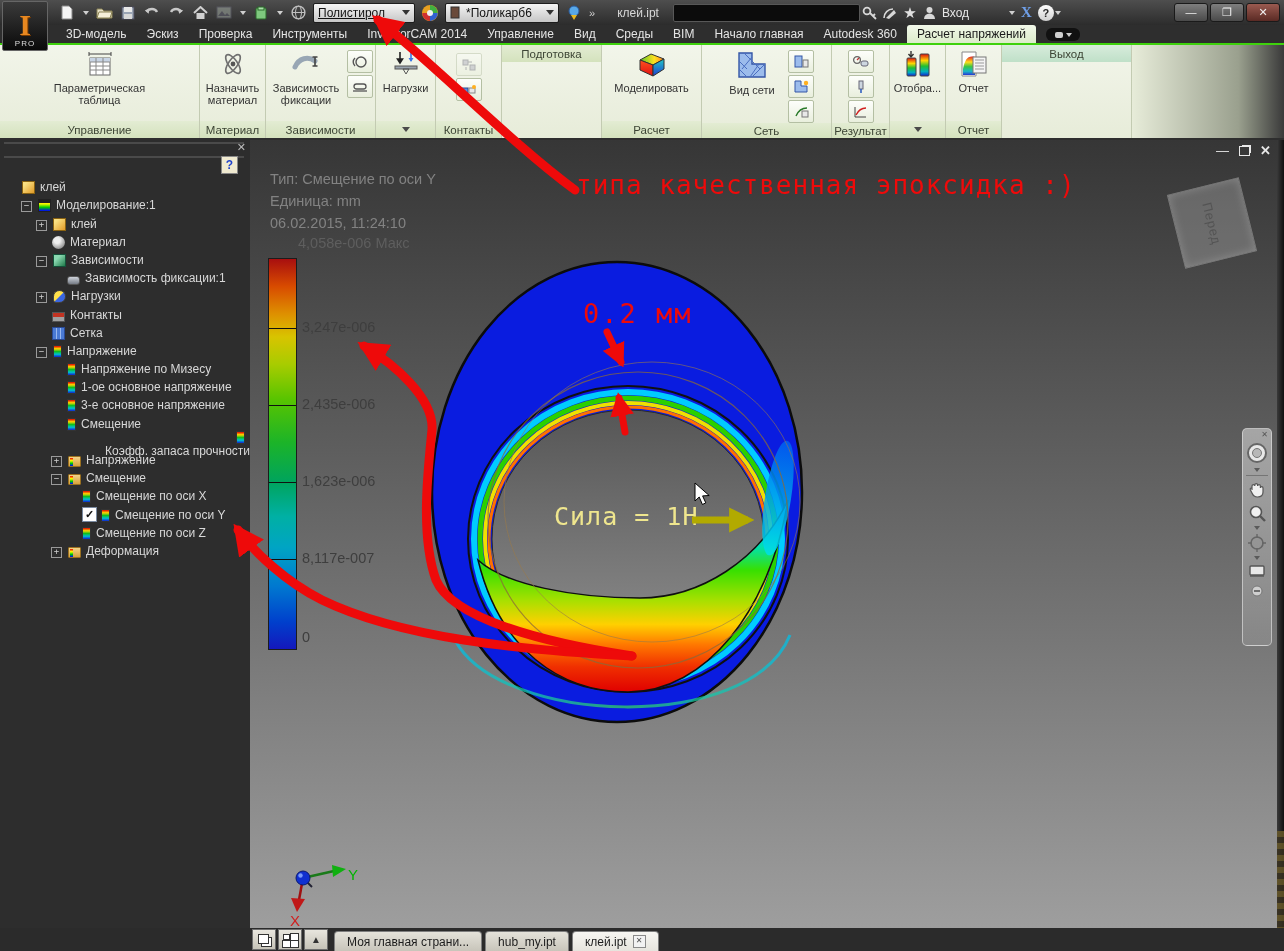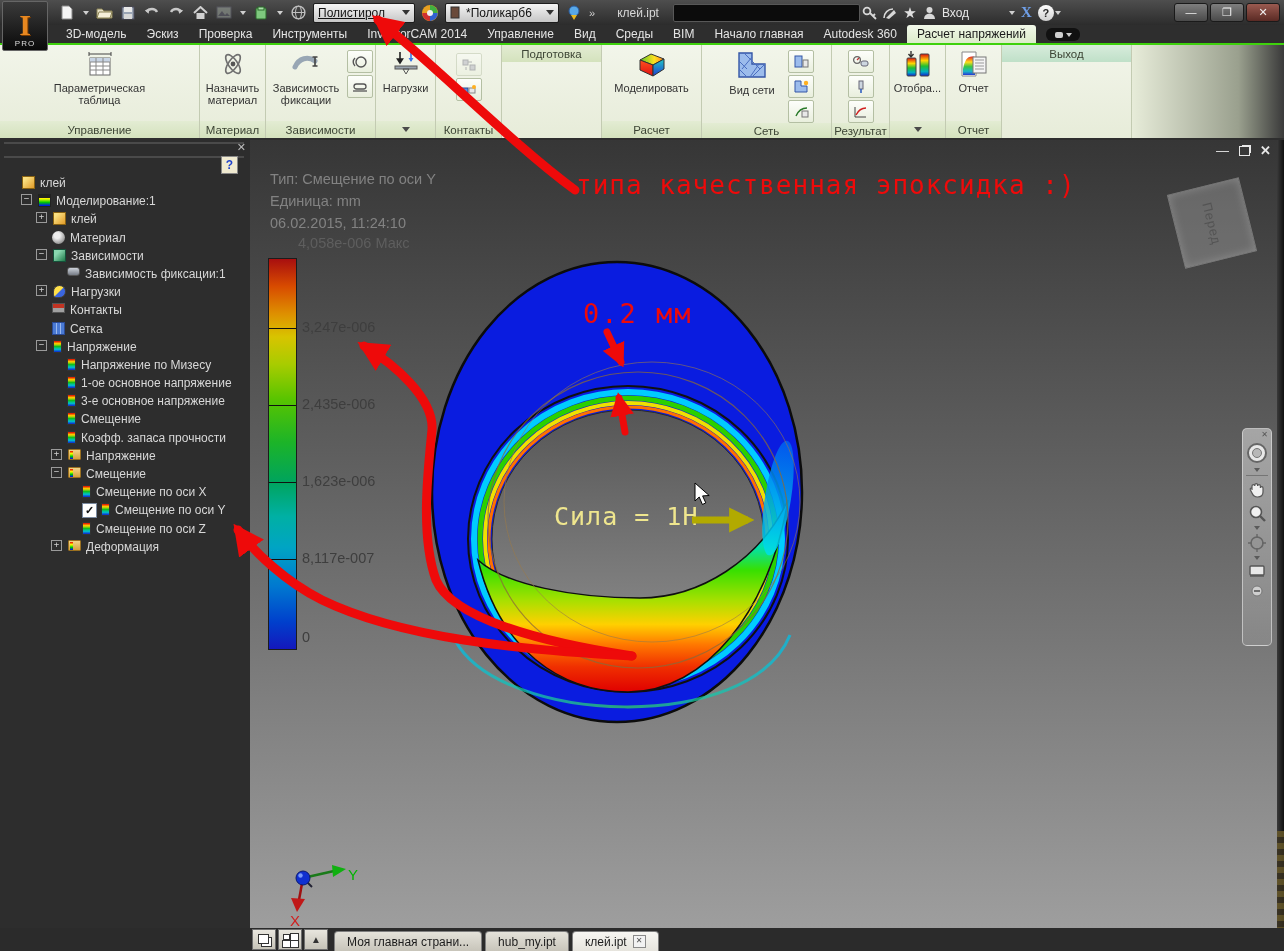--- a/index.html
+++ b/index.html
@@ -61,21 +61,21 @@
   .smallcol{display:flex;flex-direction:column;gap:2px;padding-top:3px;}
   .sbtn{width:24px;height:21px;border:1px solid #b4bfa3;background:linear-gradient(180deg,#fdfefb,#e9efdd);
     border-radius:2px;display:flex;align-items:center;justify-content:center;font-size:12px;color:#444;}
   
   #browser{position:absolute;left:0;top:140px;width:250px;height:788px;background:#2d2d2d;color:#d8d8d8;}
   #browser-grip{height:12px;border-top:2px solid #4a4a4a;border-bottom:2px solid #4a4a4a;margin:2px 6px 0 4px;position:relative;}
   #browser-close{position:absolute;right:-2px;top:-3px;color:#bbb;font-size:11px;}
   #browser-help{position:absolute;right:12px;top:16px;width:15px;height:16px;background:#f0ead0;
     border:1px solid #888;color:#2244cc;font-weight:bold;font-size:12px;display:flex;align-items:center;justify-content:center;}
   #tree{position:absolute;left:4px;top:36px;right:0;font-size:12px;}
-  .trow{height:18.2px;display:flex;align-items:flex-start;white-space:nowrap;}
+  .trow{height:18.2px;display:flex;align-items:flex-end;white-space:nowrap;}
   .exp{width:9px;height:9px;border:1px solid #9a9a9a;background:#2d2d2d;color:#cfcfcf;
     font-size:9px;line-height:7px;text-align:center;margin-right:5px;flex:none;font-family:"DejaVu Sans Mono",monospace;}
   .expspacer{width:16px;flex:none;}
   .cb{width:13px;height:13px;background:#fff;border:1px solid #7a8aa0;color:#111;font-size:11px;
     line-height:12px;text-align:center;margin-right:4px;flex:none;font-weight:bold;}
   .ti{width:13px;height:13px;display:inline-block;margin-right:5px;flex:none;box-sizing:border-box;}
   .ti-part{background:linear-gradient(135deg,#fae081 20%,#e09a28);border:1px solid #8a6312;}
   .ti-sim{background:linear-gradient(180deg,#222 30%,transparent 30%),linear-gradient(180deg,#e00,#ff0,#0c0,#00f);border:1px solid #222;}
   .ti-material{background:radial-gradient(circle at 40% 35%,#eee 25%,#9a9a9a 70%,#555);border-radius:50%;}
   .ti-constraints{background:linear-gradient(135deg,#8ad8b0 30%,#1f7a4a);border:1px solid #14523a;}
@@ -620,21 +620,21 @@
         <div class="trow" style="padding-left: 47px;">
           <span class="expspacer"></span>
           <span class="ti ti-result"></span>
           <span>3-е основное напряжение</span>
         </div>
         <div class="trow" style="padding-left: 47px;">
           <span class="expspacer"></span>
           <span class="ti ti-result"></span>
           <span>Смещение</span>
         </div>
-        <div class="trow" style="padding-left: 47px;">
+        <div class="trow" style="padding-left: 47px; flex-direction: column;">
           <span class="expspacer"></span>
           <span class="ti ti-result"></span>
           <span>Коэфф. запаса прочности</span>
         </div>
         <div class="trow" style="padding-left: 47px;">
           <span class="exp">+</span>
           <span style="width: 1px;"></span>
           <span class="ti ti-folder"></span>
           <span>Напряжение</span>
         </div>

